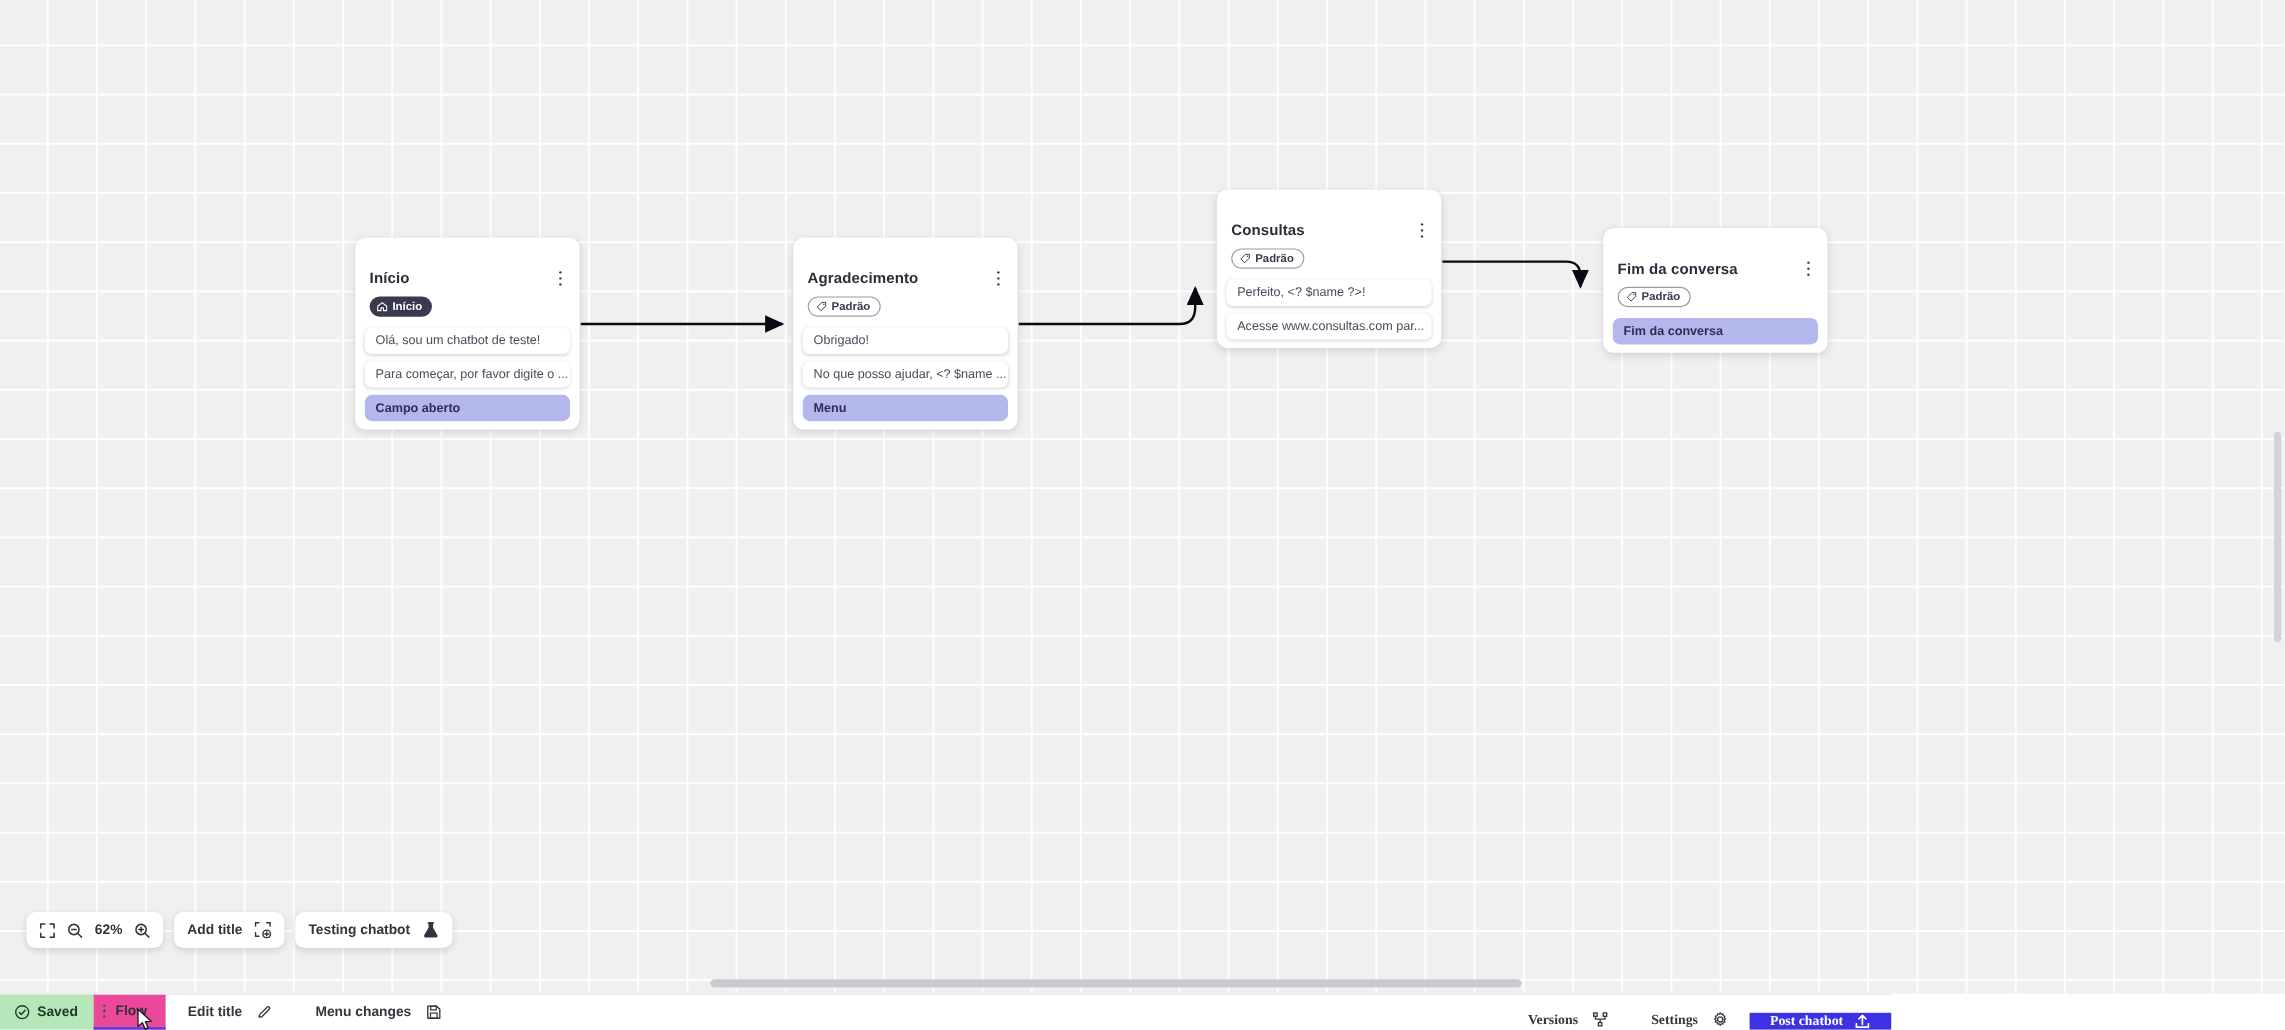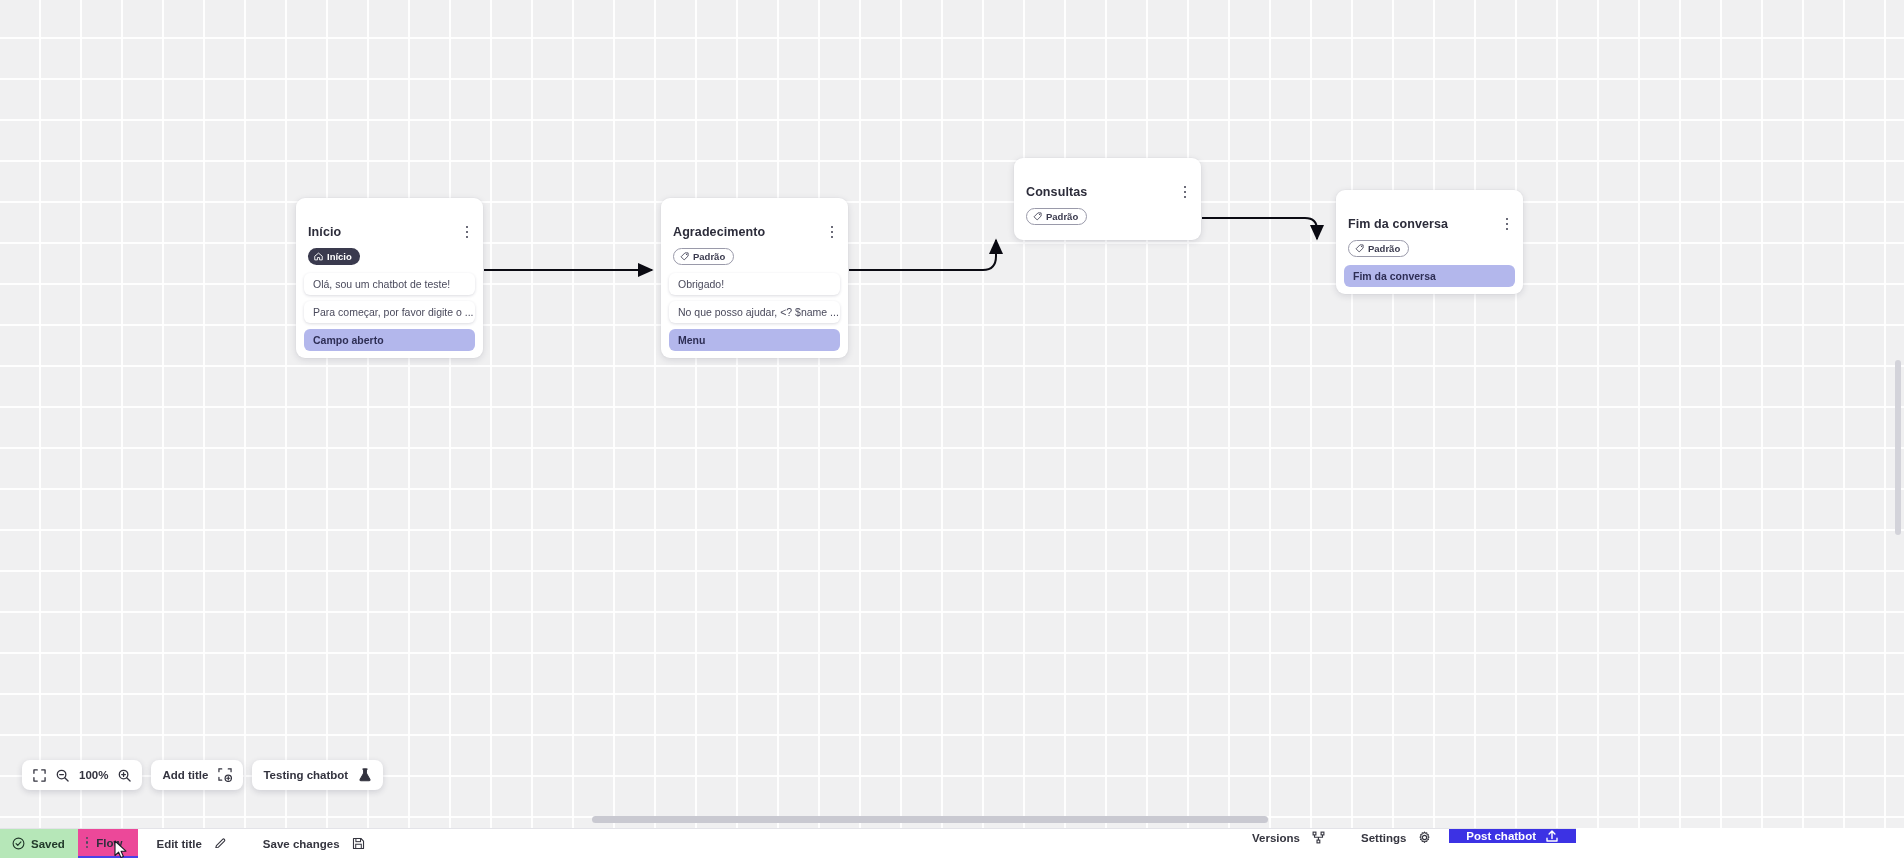--- a/index.html
+++ b/index.html
@@ -159,21 +159,21 @@
   .tab-dots i { width: 2.4px; height: 2.4px; border-radius: 50%; background: #4a4a5c; display:block; }
 
   .bb-item {
     display: flex; align-items: center; gap: 12px;
     padding: 2px 18px;
     color: #35353f;
     font-weight: 600;
     cursor: pointer;
   }
   .bb-sep { width: 1px; background: #e3e3e8; margin: 5px 0; }
-  #bb-right { margin-left: auto; display: flex; align-items: flex-start; }
+  #bb-right { margin-left: auto; display: flex; align-items: flex-end; font-family: Liberation Serif, serif; }
   .post-btn {
     background: #3c32e4;
     color: #ffffff;
     display: flex; align-items: center; gap: 9px;
     padding: 0 17px;
     font-weight: 700;
     cursor: pointer;
   }
 
   
@@ -258,20 +258,24 @@
     </div>
     <div class="badge-row">
       <span class="badge outline">
         <svg width="9" height="9" viewBox="0 0 12 12">
           <path d="M6.6 1.2 H10.8 V5.4 L5.6 10.6 L1.4 6.4 Z" fill="none" stroke="#3a3a4e" stroke-width="1.1" stroke-linejoin="round"></path>
           <circle cx="8.7" cy="3.3" r="0.8" fill="#3a3a4e"></circle>
         </svg>
         <span>Padrão</span>
       </span>
     </div>
+    <div class="node-body">
+      <div class="msg">Perfeito, &lt;? $name ?&gt;!</div>
+      <div class="msg">Acesse www.consultas.com par...</div>
+    </div>
   </div>
 
   <div class="node" style="left:1336px; top:190px;">
     <div class="node-head">
       <div class="node-title">Fim da conversa</div>
       <div class="kebab">
           <i></i>
           <i></i>
           <i></i>
         </div>
@@ -292,21 +296,21 @@
 
   <div id="canvas-toolbar">
     <div class="tb-group">
       <svg width="13" height="13" viewBox="0 0 14 14">
         <path d="M1 4.6 V1 H4.6 M9.4 1 H13 V4.6 M13 9.4 V13 H9.4 M4.6 13 H1 V9.4" fill="none" stroke="#33333f" stroke-width="1.4" stroke-linecap="round" stroke-linejoin="round"></path>
       </svg>
       <svg width="13" height="13" viewBox="0 0 14 14">
         <circle cx="6" cy="6" r="4.6" fill="none" stroke="#33333f" stroke-width="1.4"></circle>
         <path d="M9.4 9.4 L13 13 M4 6 H8" stroke="#33333f" stroke-width="1.4" stroke-linecap="round"></path>
       </svg>
-      <span class="zoom-label">100%</span>
+      <span class="zoom-label">62%</span>
       <svg width="13" height="13" viewBox="0 0 14 14">
         <circle cx="6" cy="6" r="4.6" fill="none" stroke="#33333f" stroke-width="1.4"></circle>
         <path d="M9.4 9.4 L13 13 M4 6 H8 M6 4 V8" stroke="#33333f" stroke-width="1.4" stroke-linecap="round"></path>
       </svg>
     </div>
 
     <div class="tb-group">
       <span>Add title</span>
       <svg width="14" height="14" viewBox="0 0 15 15">
         <path d="M1 4 V1 H4 M11 1 H14 V4" fill="none" stroke="#33333f" stroke-width="1.3" stroke-linecap="round"></path>
@@ -348,21 +352,21 @@
   </div>
 
   <div class="bb-item">
     <span>Edit title</span>
     <svg width="13" height="13" viewBox="0 0 14 14">
       <path d="M2 11.3 L2.6 9.2 L9.3 2.5 a1.3 1.3 0 0 1 1.9 1.9 L4.5 11.1 Z" fill="none" stroke="#35353f" stroke-width="1.2" stroke-linejoin="round"></path>
     </svg>
   </div>
 
   <div class="bb-item">
-    <span>Save changes</span>
+    <span>Menu changes</span>
     <svg width="13" height="13" viewBox="0 0 14 14">
       <path d="M1.6 1.6 H9.6 L12.4 4.4 V12.4 H1.6 Z" fill="none" stroke="#35353f" stroke-width="1.2" stroke-linejoin="round"></path>
       <rect x="4.2" y="1.6" width="5" height="3.4" fill="none" stroke="#35353f" stroke-width="1.1"></rect>
       <rect x="4" y="7.8" width="6" height="4.6" fill="none" stroke="#35353f" stroke-width="1.1"></rect>
     </svg>
   </div>
 
   <div id="bb-right">
     <div class="bb-sep"></div>
     <div class="bb-item">

